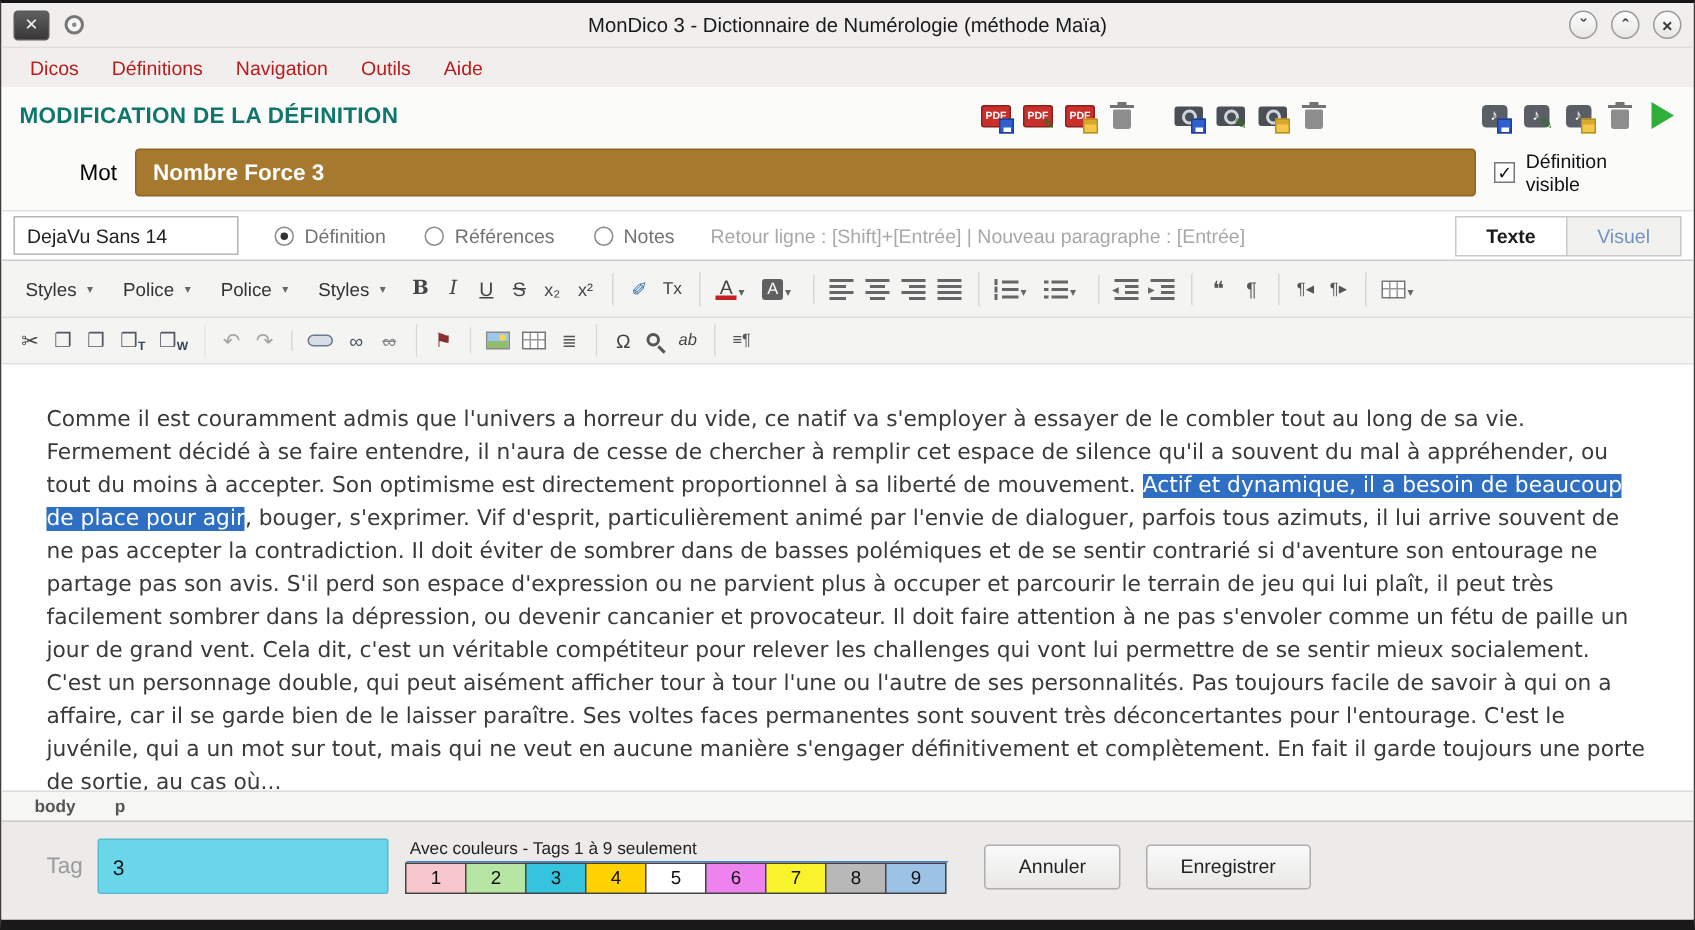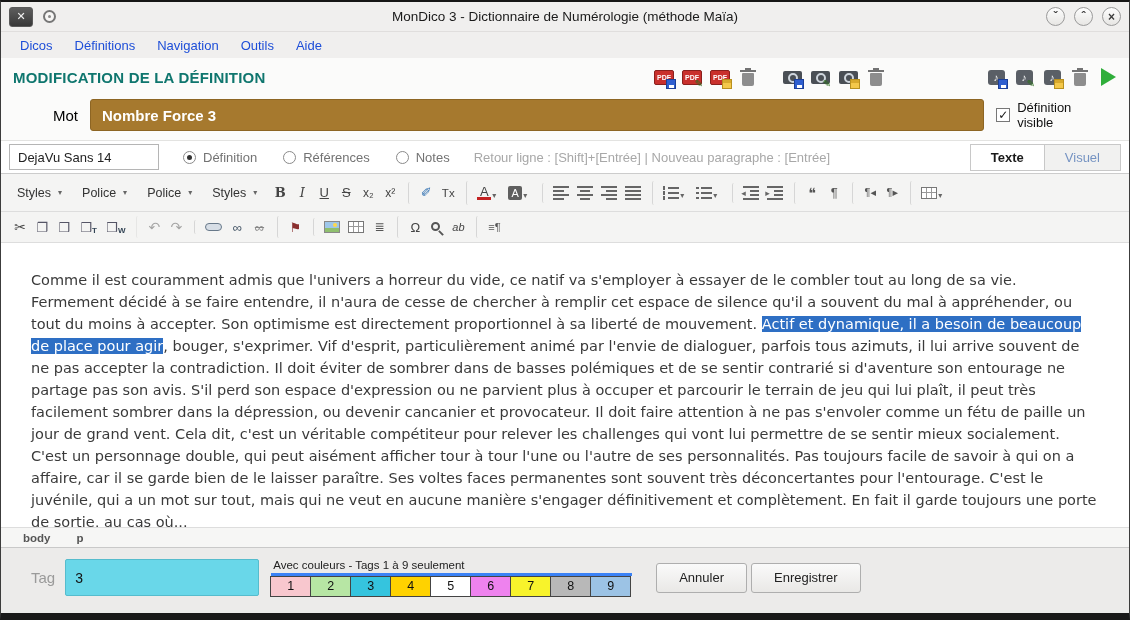--- a/index.html
+++ b/index.html
@@ -22,21 +22,21 @@
   .wring { width:13px; height:13px; border:2px solid #767676; border-radius:50%;
     background:#f7f6f5; position:relative; }
   .wring::after { content:""; position:absolute; inset:3px; border-radius:50%; background:#8a8a8a; }
   .wcirc { width:19px; height:19px; border-radius:50%; border:1px solid #9a9a9a;
     background:linear-gradient(#fdfdfd,#e7e6e4); display:flex; align-items:center;
     justify-content:center; font-size:12px; font-weight:bold; color:#3c3c3c; }
 
   
   .menubar { height:26px; flex:0 0 26px; display:flex; align-items:center; gap:4px;
     padding:0 10px; background:#f0efee; }
-  .menu-item { font-size:13px; color:#1d4ed8; padding:3px 9px; border-radius:2px; }
+  .menu-item { font-size:13px; color:#b91c1c; padding:3px 9px; border-radius:2px; }
 
   
   .headerrow { height:38px; flex:0 0 38px; background:#fbfbfa; display:flex;
     align-items:center; padding:0 8px 0 12px; }
   .page-title { color:#0f766e; font-weight:bold; font-size:15px; letter-spacing:.2px; }
   .hicons { width:470px; margin-left:auto; display:flex; align-items:center; gap:2px; }
   .hbtn { width:26px; height:28px; position:relative; display:flex; align-items:center;
     justify-content:center; border-radius:3px; }
   .st-gap { margin-left:16px; }
   .st-gap2 { margin-left:auto; }
@@ -185,26 +185,26 @@
     display:flex; align-items:center; gap:26px; padding:0 22px; font-size:11.5px;
     color:#555; font-weight:bold; }
 
   
   .bottom { height:66px; flex:0 0 66px; background:#ecebea; border-top:1px solid #c9c9c9;
     display:flex; align-items:center; padding:0 22px 6px 30px; gap:10px; }
   .tag-label { color:#9a9a9a; font-size:15px; }
   .tag-input { width:194px; height:37px; background:#69d7e9; border:1px solid #56bccd;
     border-radius:2px; font-size:14px; color:#111; padding:0 9px; font-family:inherit; outline:none; }
   .tag-group { margin-left:2px; }
-  .tag-caption { font-size:11.5px; color:#222; padding:0 0 2px 2px; border-bottom:3px solid #3b82f6;
+  .tag-caption { font-size:11.5px; color:#222; padding:0 0 2px 2px; border-bottom:1px solid #3b82f6;
     width:361px; }
   .tag-cells { display:flex; }
   .tag-cell { width:41px; height:21px; border:1px solid #444; margin-left:-1px;
     display:flex; align-items:center; justify-content:center; font-size:12.5px; color:#111; }
-  .actions { display:flex; gap:4px; margin-left:14px; align-items:center; }
+  .actions { display:flex; gap:17px; margin-left:14px; align-items:center; }
   .abtn { height:30px; padding:0 22px; font-size:13px; color:#222; border:1px solid #aeaeae;
     border-radius:3px; background:linear-gradient(#fafafa,#e9e8e6); font-family:inherit; }
 </style>
 </head>
 <body>
 
 <div class="window">
 
   <div class="titlebar">
     <div class="tb-left">

